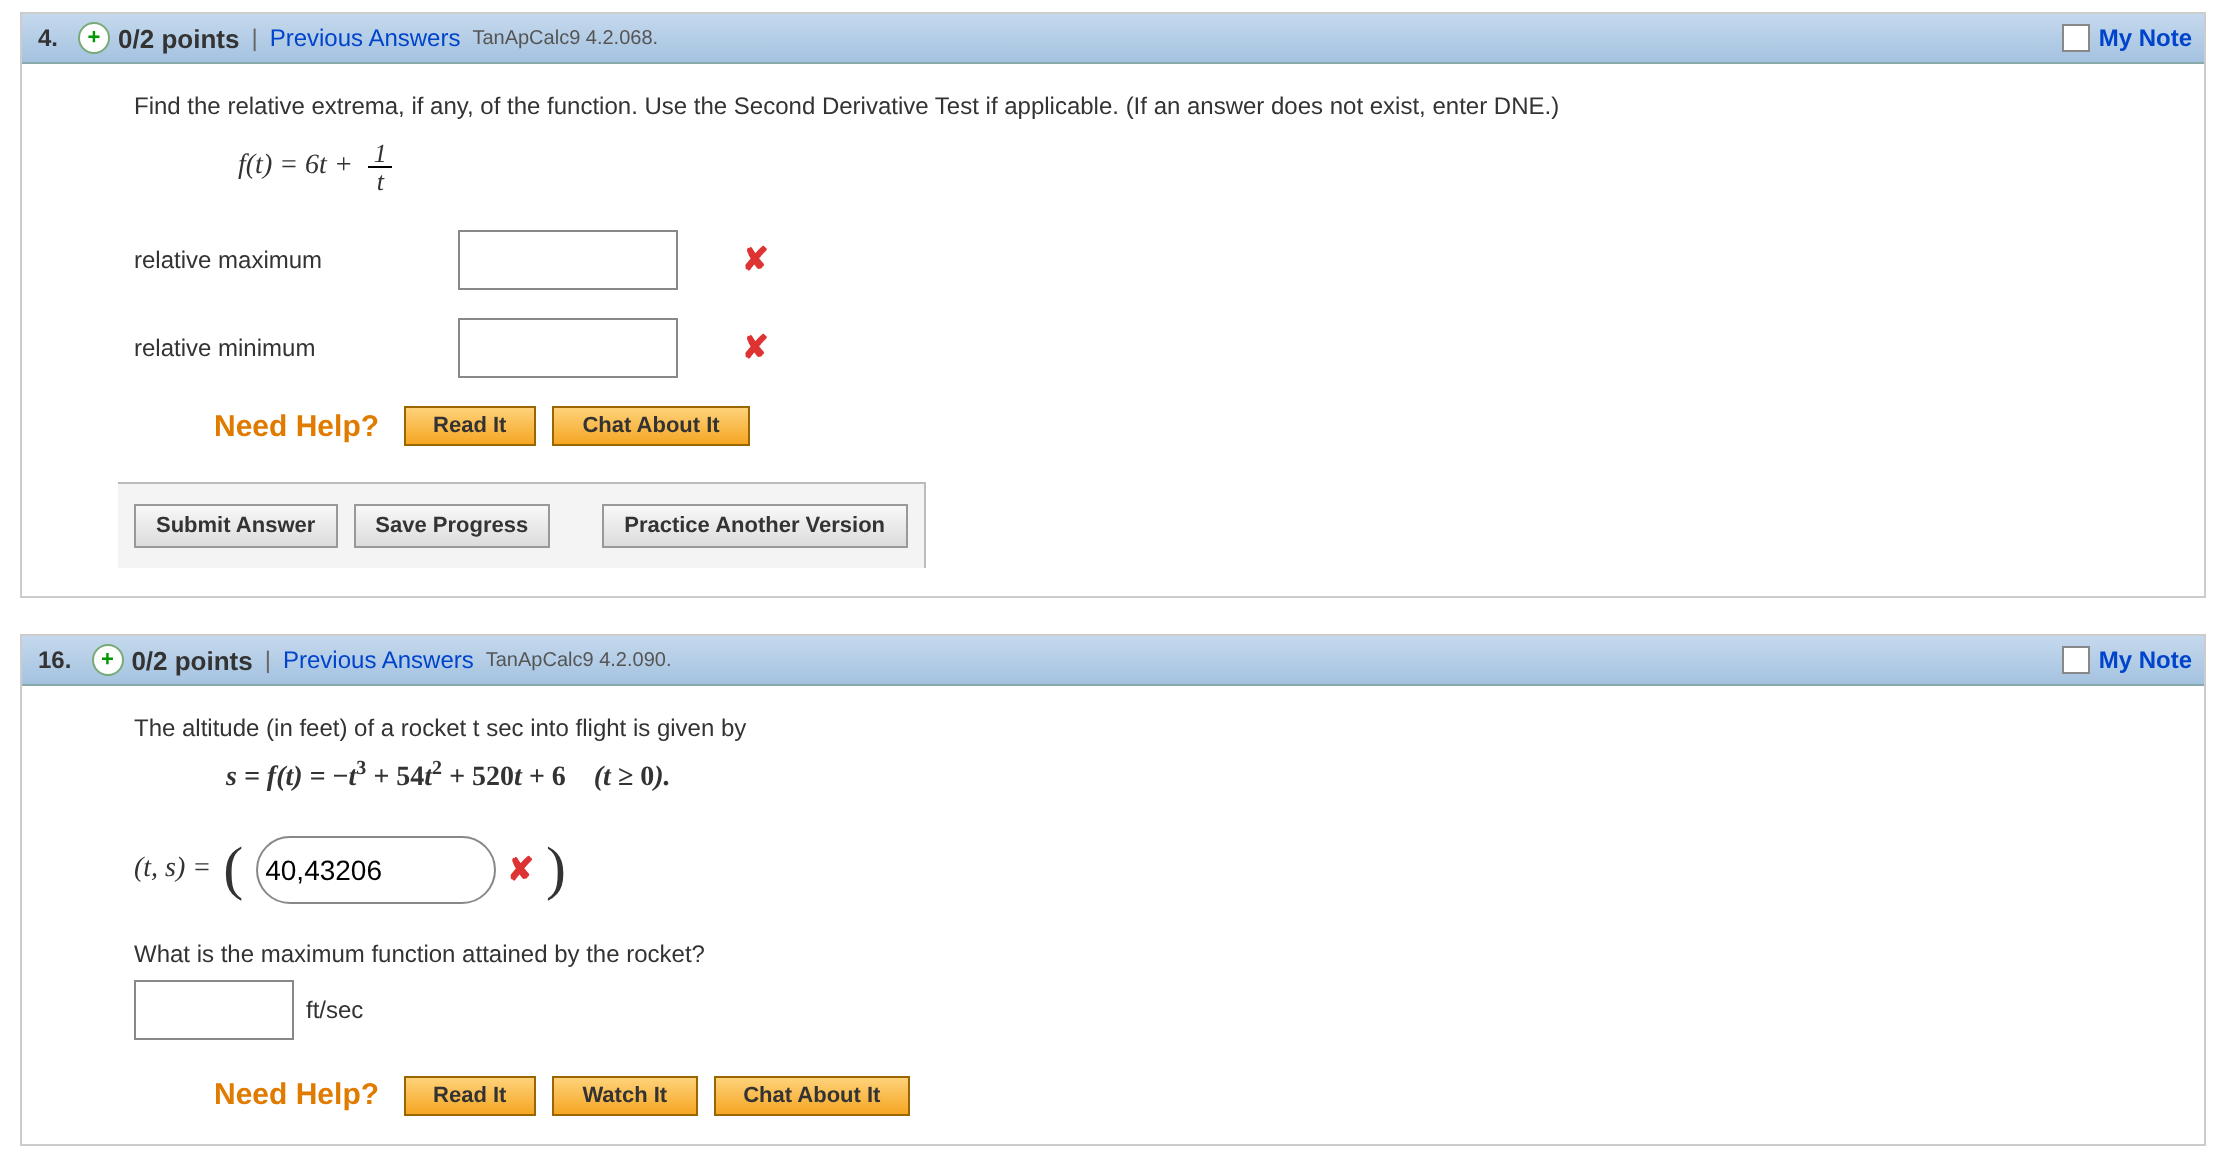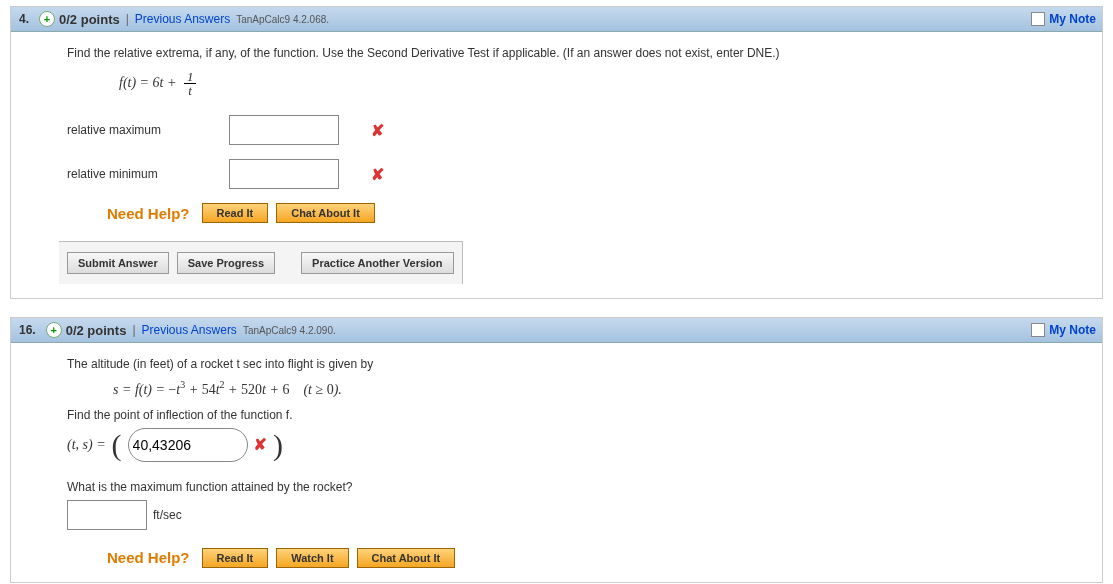--- a/index.html
+++ b/index.html
@@ -184,21 +184,22 @@
     align-items:center;
     gap:6px;
     margin: 4px 0 18px 0;
   }
   .subprompt { margin: 10px 0 6px 0; }
   .sup { vertical-align: super; font-size: 10px; font-style: normal;}
   .formula-line {
     font-family: "Times New Roman", serif;
     font-style: italic;
     font-size: 14px;
-    margin: 4px 0 10px 46px;
+    margin: 4px 0 20px 46px;
+    font-weight: bold;
   }
   .upright { font-style: normal; }
 </style>
 </head>
 <body>
 
 <div class="question-block">
   <div class="question-header">
     <span class="q-num">4.</span>
     <span class="plus-icon">+</span>
@@ -258,21 +259,20 @@
     <span class="my-notes">
       <span class="notes-box"></span>
       <span>My Note</span>
     </span>
   </div>
   <div class="question-body">
     <div class="prompt">The altitude (in feet) of a rocket t sec into flight is given by</div>
     <div class="formula-line">
       s = f(t) = <span class="upright">−</span>t<span class="sup">3</span> + <span class="upright">54</span>t<span class="sup">2</span> + <span class="upright">520</span>t + <span class="upright">6</span>&nbsp;&nbsp;&nbsp;&nbsp;(t <span class="upright">≥ 0</span>).
     </div>
-    <div class="subprompt">Find the point of inflection of the function f.</div>
 
     <div class="inline-answer">
       <span class="serif">(t, s) = </span>
       <span class="paren">(</span>
       <input class="answer-box wide" type="text" value="40,43206" style="">
       <span class="x-mark">✘</span>
       <span class="paren">)</span>
     </div>
 
     <div class="subprompt">What is the maximum function attained by the rocket?</div>

